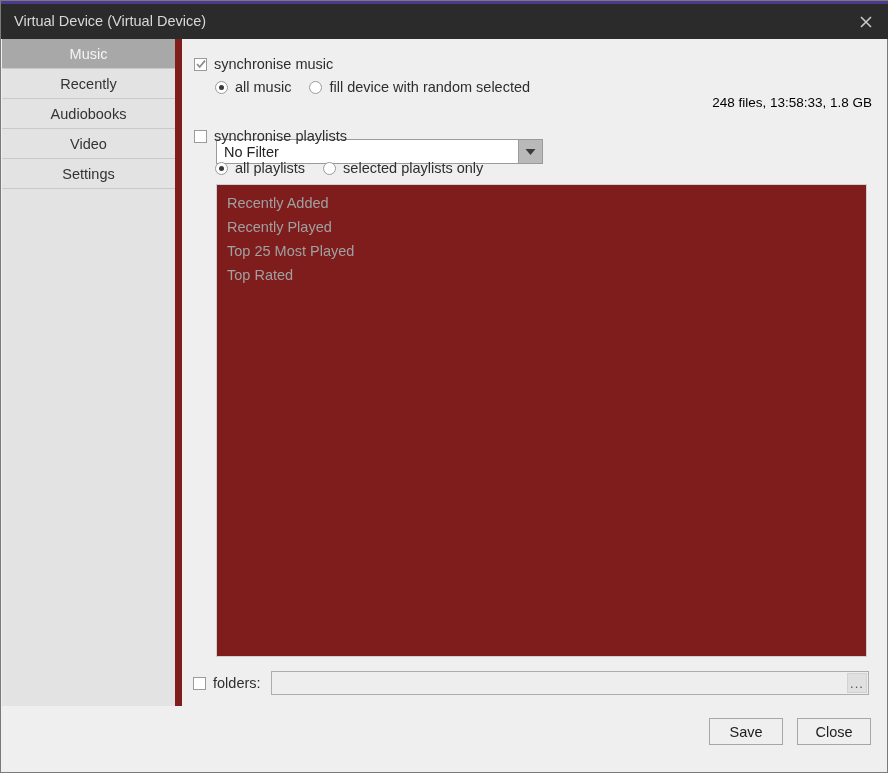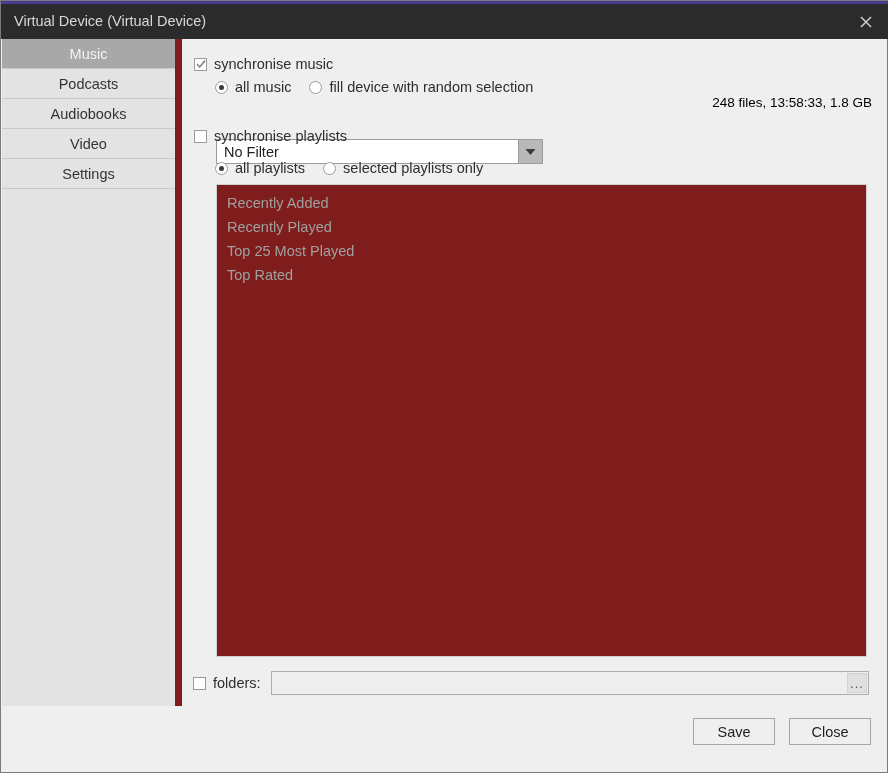--- a/index.html
+++ b/index.html
@@ -259,21 +259,21 @@
 
   
   .footer {
     position: absolute;
     right: 16px;
     top: 679px;
     display: flex;
     gap: 14px;
   }
   .btn {
-    width: 82px;
+    width: 74px;
     height: 27px;
     background: #efefef;
     border: 1px solid #a6a6a6;
     box-sizing: border-box;
     font-size: 14.5px;
     color: #1d1d1d;
     display: flex;
     align-items: center;
     justify-content: center;
     cursor: pointer;
@@ -293,21 +293,21 @@
       <svg width="14" height="14" viewBox="0 0 14 14">
         <path d="M2,2 L12,12 M12,2 L2,12" stroke="#c9c9c9" stroke-width="1.6" fill="none"></path>
       </svg>
     </div>
   </div>
 
   <div class="content">
 
     <div class="sidebar">
       <div class="side-item active">Music</div>
-      <div class="side-item">Podcasts</div>
+      <div class="side-item">Recently</div>
       <div class="side-item">Audiobooks</div>
       <div class="side-item">Video</div>
       <div class="side-item">Settings</div>
     </div>
 
     <div class="panel">
 
       <div class="fileinfo">248 files, 13:58:33, 1.8 GB</div>
 
       <div class="row" style="left:11px; top:17px;">
@@ -318,21 +318,21 @@
         </span>
         <span class="lbl">synchronise music</span>
       </div>
 
       <div class="row" style="left:32px; top:40px;">
         <span class="radio">
           <span class="dot"></span>
         </span>
         <span class="lbl">all music</span>
         <span class="radio" style="margin-left:18px;"></span>
-        <span class="lbl">fill device with random selection</span>
+        <span class="lbl">fill device with random selected</span>
       </div>
 
       <div class="combo">
         <span class="combo-text">No Filter</span>
         <span class="combo-btn">
           <svg width="11" height="8" viewBox="0 0 11 8">
             <path d="M0.5,1 L10.5,1 L5.5,7 Z" fill="#3b3b3b"></path>
           </svg>
         </span>
       </div>

